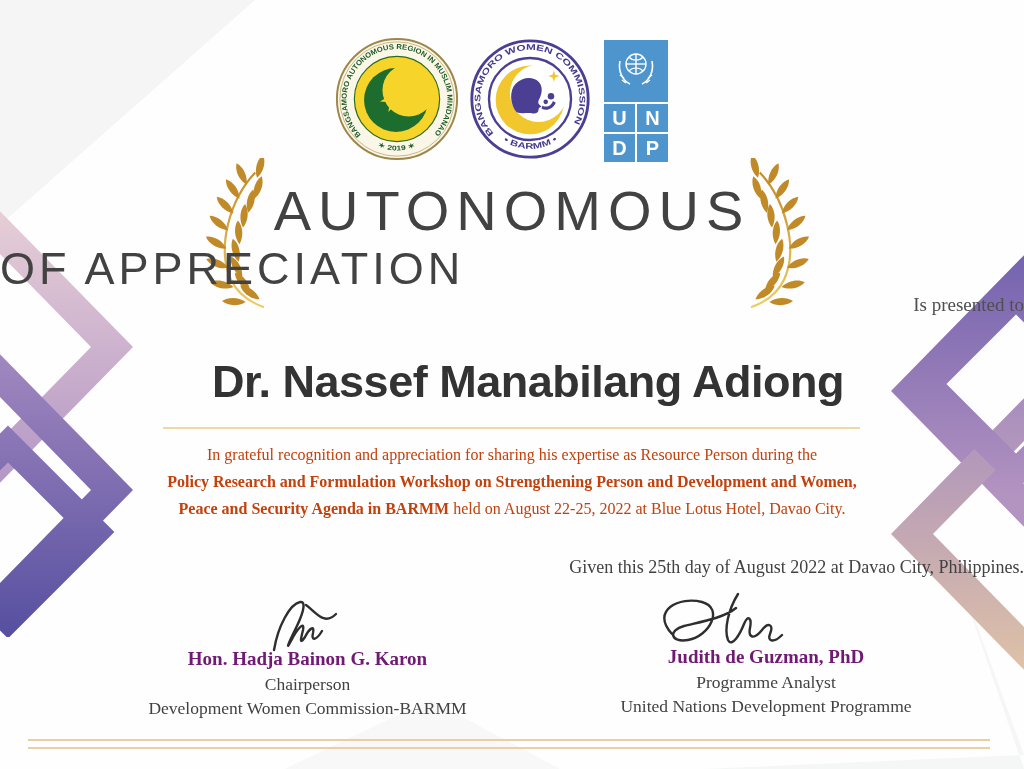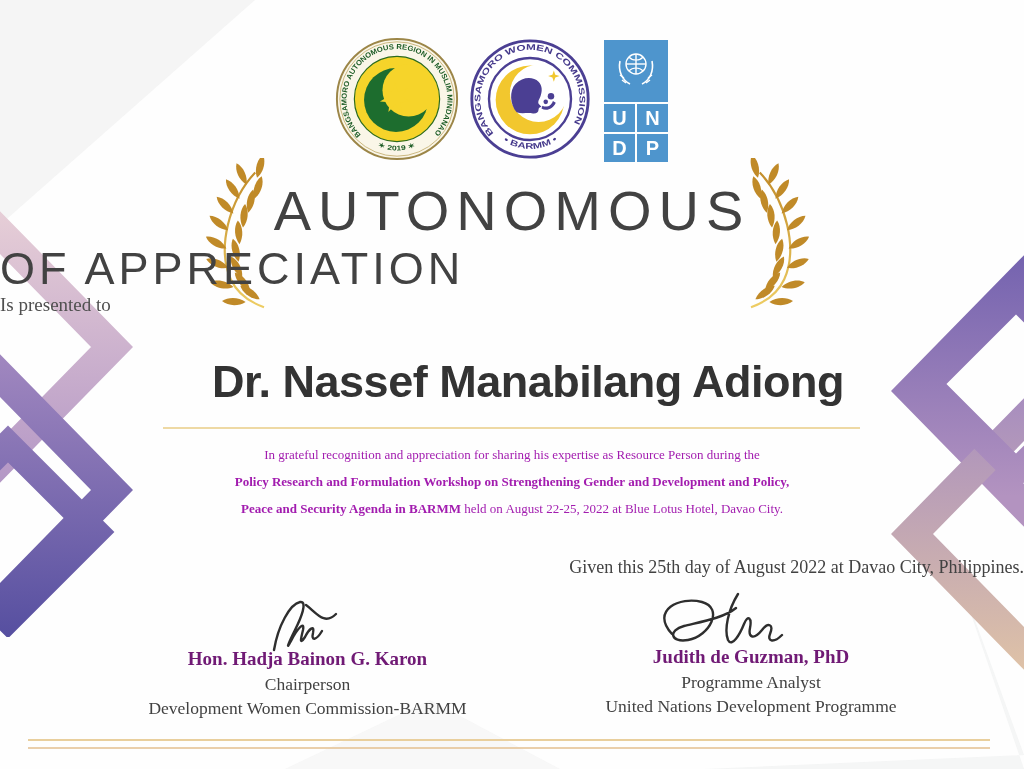--- a/index.html
+++ b/index.html
@@ -8,29 +8,29 @@
   .abs{position:absolute;}
   svg{display:block;}
 
   
   .title-1{left:0;right:0;top:178px;text-align:center;
            font-family:"Liberation Sans", sans-serif;font-size:56px;font-weight:500;
            letter-spacing:7px;color:#424242;}
   .title-2{left:0;right:0;top:243px;text-align:left;
            font-family:"Liberation Sans", sans-serif;font-size:45px;font-weight:500;
            letter-spacing:4px;color:#424242;}
-  .presented{left:0;right:0;top:294px;text-align:left;font-size:19px;color:#4f4f4f;font-family:Liberation Serif, serif;}
+  .presented{left:0;right:0;top:294px;text-align:right;font-size:19px;color:#4f4f4f;font-family:Liberation Serif, serif;}
 
   .recipient{left:0;right:0;top:356px;text-align:center;
              font-family:"Liberation Sans", sans-serif;font-weight:700;
              font-size:45px;color:#333;letter-spacing:-0.5px;margin-left:32px;}
   .name-rule{left:163px;top:427px;width:697px;height:2px;background:#eed9a4;}
 
   .body-par{left:92px;width:840px;top:441px;text-align:center;
-            font-size:13px;line-height:27px;color:#a21caf;}
+            font-size:16px;line-height:27px;color:#c2410c;}
   .body-par b{font-weight:700;}
   .given{left:0;right:0;top:557px;text-align:right;font-size:18px;color:#424242;}
 
   .sigblock{text-align:center;color:#3a3a3a;}
   .sig-name{font-weight:700;font-size:19px;color:#701a75;}
   .sig-title{font-size:17.5px;margin-top:4px;color:#424242;text-align:center;}
   .sig-org{font-size:17.5px;margin-top:3px;color:#424242;}
 
   .gold-line{height:2px;left:28px;width:962px;}
   .gl-1{top:739px;background:#e9cf9d;}
@@ -190,39 +190,39 @@
 
   <div class="abs title-1">AUTONOMOUS</div>
   <div class="abs title-2">OF APPRECIATION</div>
   <div class="abs presented">Is presented to</div>
 
   <div class="abs recipient">Dr. Nassef Manabilang Adiong</div>
   <div class="abs name-rule"></div>
 
   <div class="abs body-par">
     <span>In grateful recognition and appreciation for sharing his expertise as Resource Person during the</span><br>
-    <b>Policy Research and Formulation Workshop on Strengthening Gender and Development and Policy,</b><br>
+    <b>Policy Research and Formulation Workshop on Strengthening Person and Development and Women,</b><br>
     <b>Peace and Security Agenda in BARMM</b><span> held on August 22-25, 2022 at Blue Lotus Hotel, Davao City.</span>
   </div>
 
   <div class="abs given">Given this 25th day of August 2022 at Davao City, Philippines.</div>
 
   <svg class="abs" width="110" height="62" viewBox="0 0 110 62" style="left:248px;top:596px">
     <path d="M 26 54 C 30 30 42 8 52 6 C 60 5 53 22 47 34 C 41 46 37 56 43 45 C 49 33 57 24 55 34 C 53 42 51 50 57 41 C 61 33 67 28 65 37 C 63 45 68 45 74 35 M 58 9 C 68 16 76 30 88 18" stroke="#2e2e2e" stroke-width="2.4" fill="none" stroke-linecap="round"></path>
   </svg>
   <div class="abs sigblock" style="left:120px;width:375px;top:648px">
     <div class="sig-name">Hon. Hadja Bainon G. Karon</div>
     <div class="sig-title">Chairperson</div>
     <div class="sig-org">Development Women Commission-BARMM</div>
   </div>
 
   <svg class="abs" width="170" height="72" viewBox="0 0 170 72" style="left:638px;top:588px">
     <path d="M 34 46 C 12 22 42 8 64 14 C 86 20 72 48 50 52 C 32 55 30 42 46 38 C 62 34 86 30 98 20 M 100 6 C 90 22 86 42 90 52 C 94 60 102 46 106 36 C 110 26 114 30 112 40 C 110 50 116 52 124 42 C 130 34 136 36 132 46 C 129 54 136 55 144 47" stroke="#2e2e2e" stroke-width="2.4" fill="none" stroke-linecap="round"></path>
   </svg>
-  <div class="abs sigblock" style="left:556px;width:390px;top:646px">
+  <div class="abs sigblock" style="left:571px;width:390px;top:646px">
     <div class="sig-name">Judith de Guzman, PhD</div>
     <div class="sig-title">Programme Analyst</div>
     <div class="sig-org">United Nations Development Programme</div>
   </div>
 
   <div class="abs gold-line gl-1"></div>
   <div class="abs gold-line gl-2"></div>
 
 </div>
 

